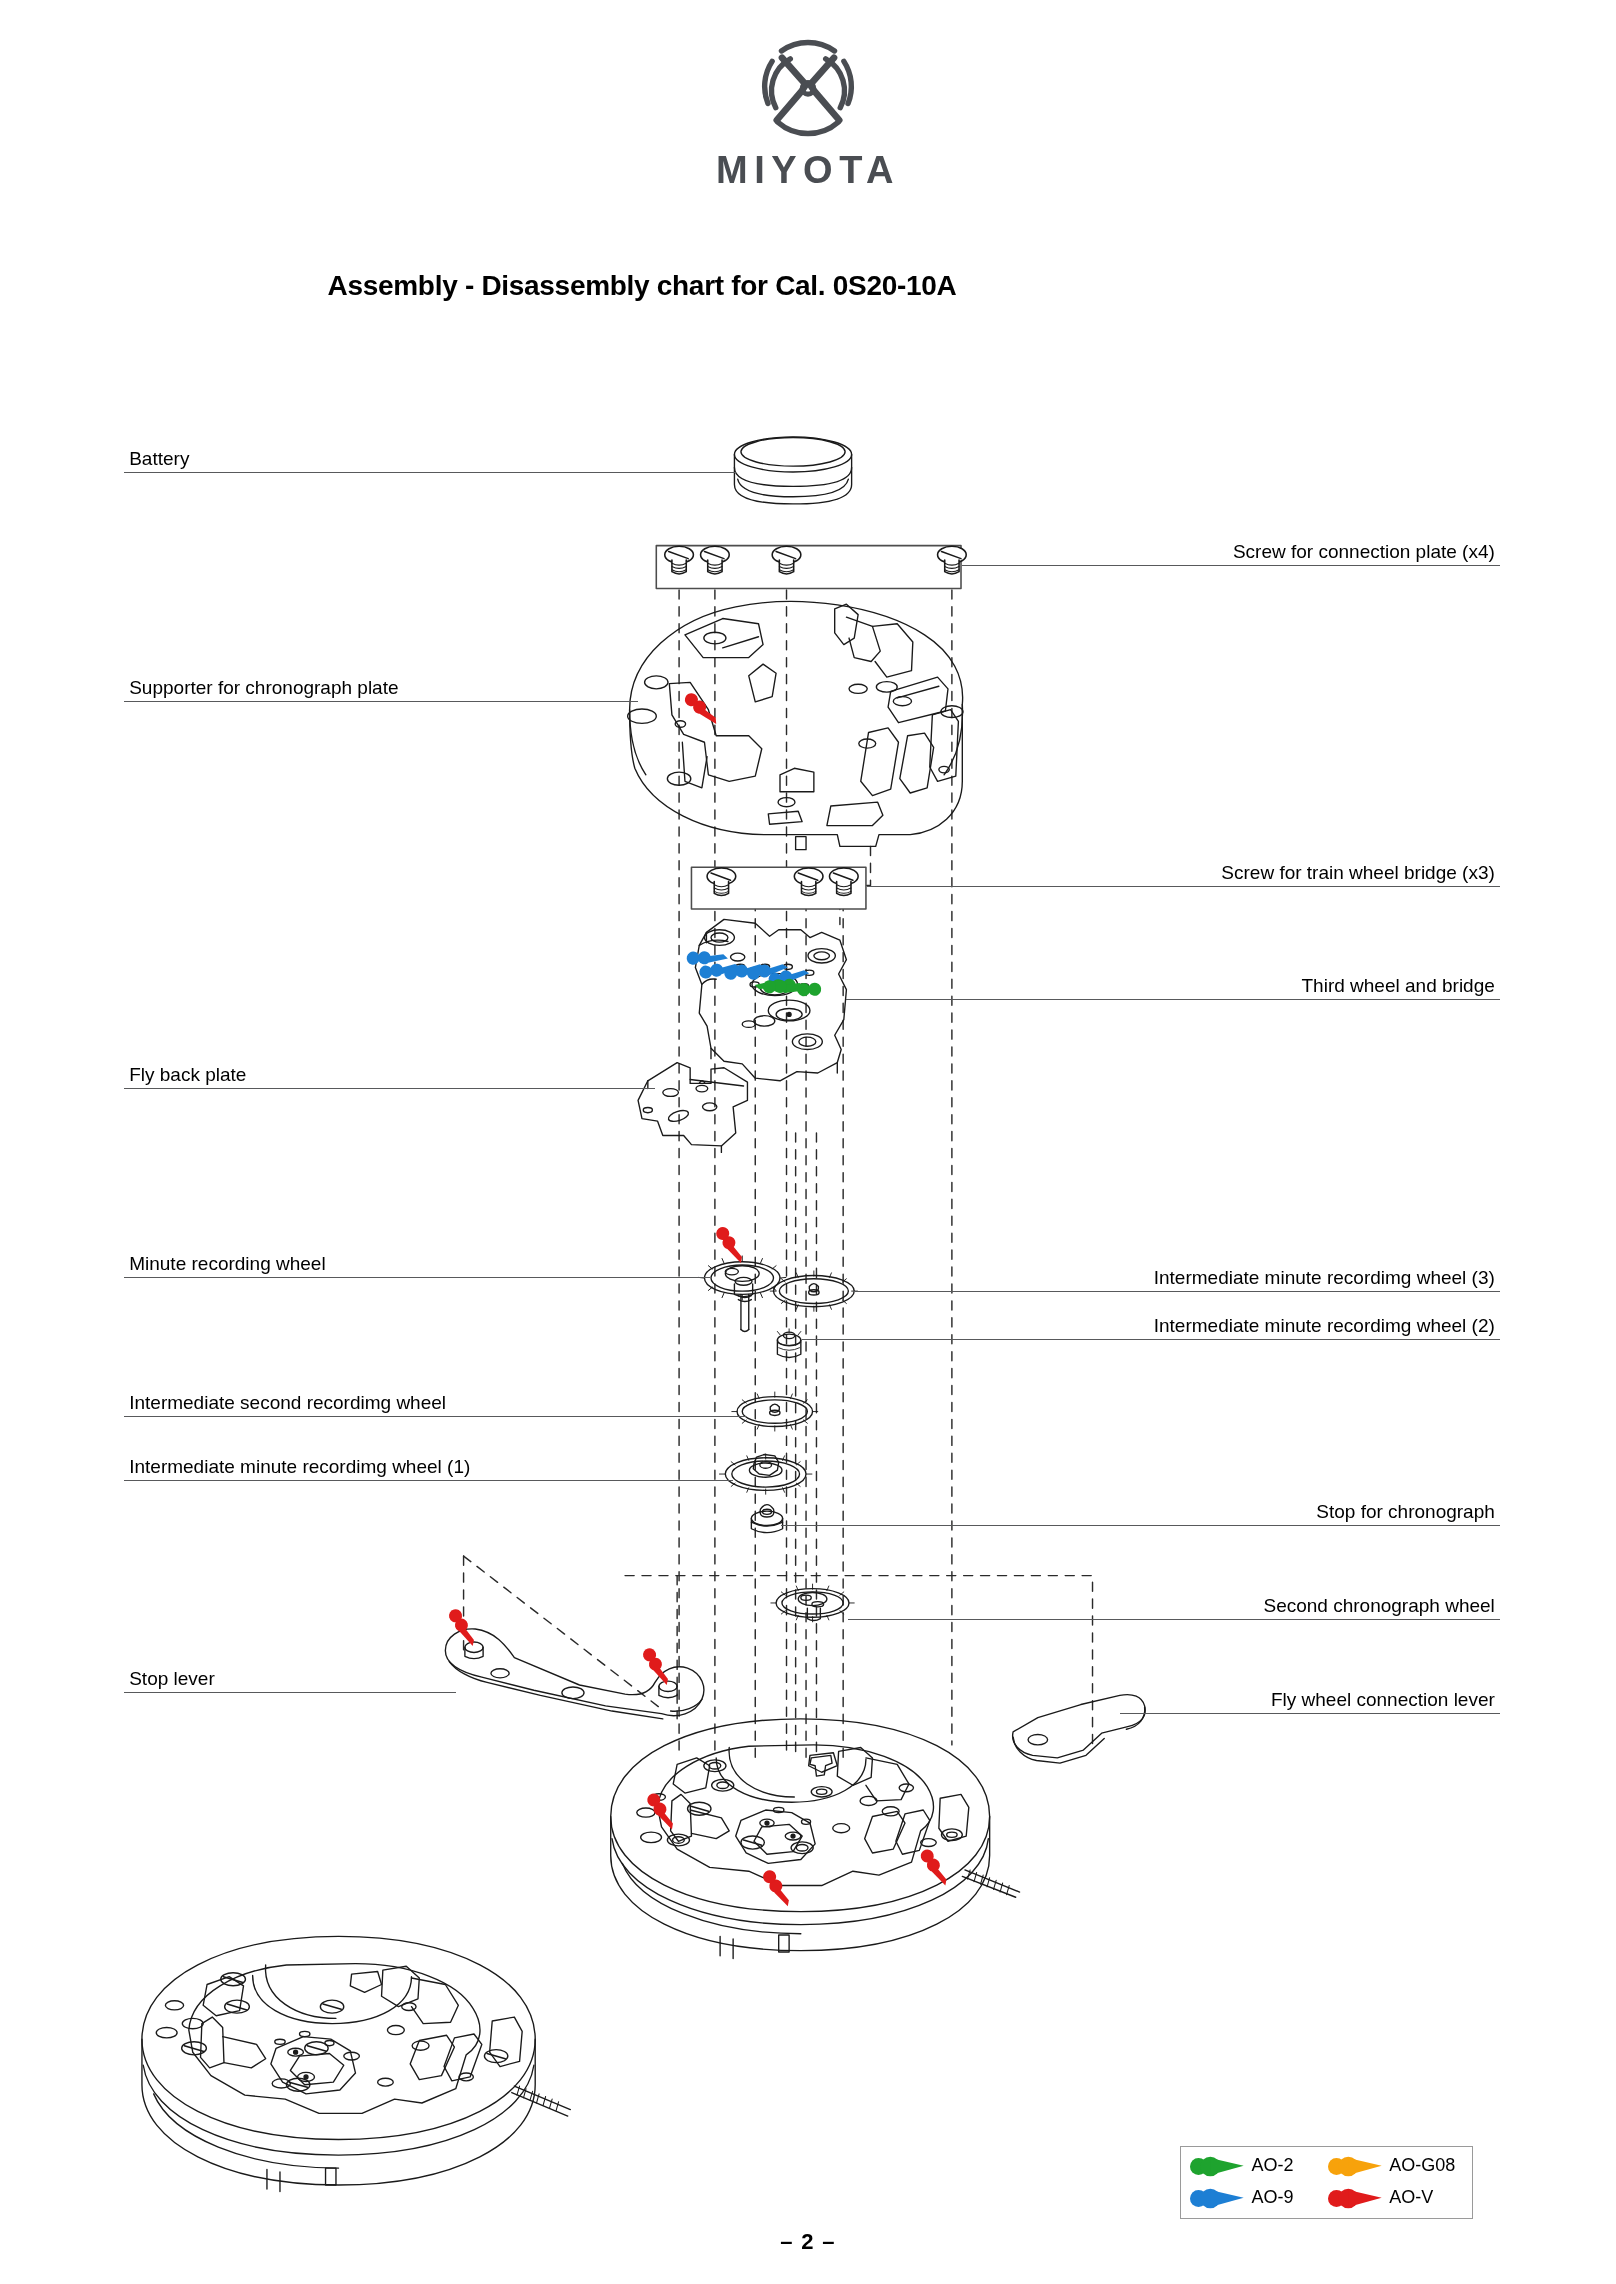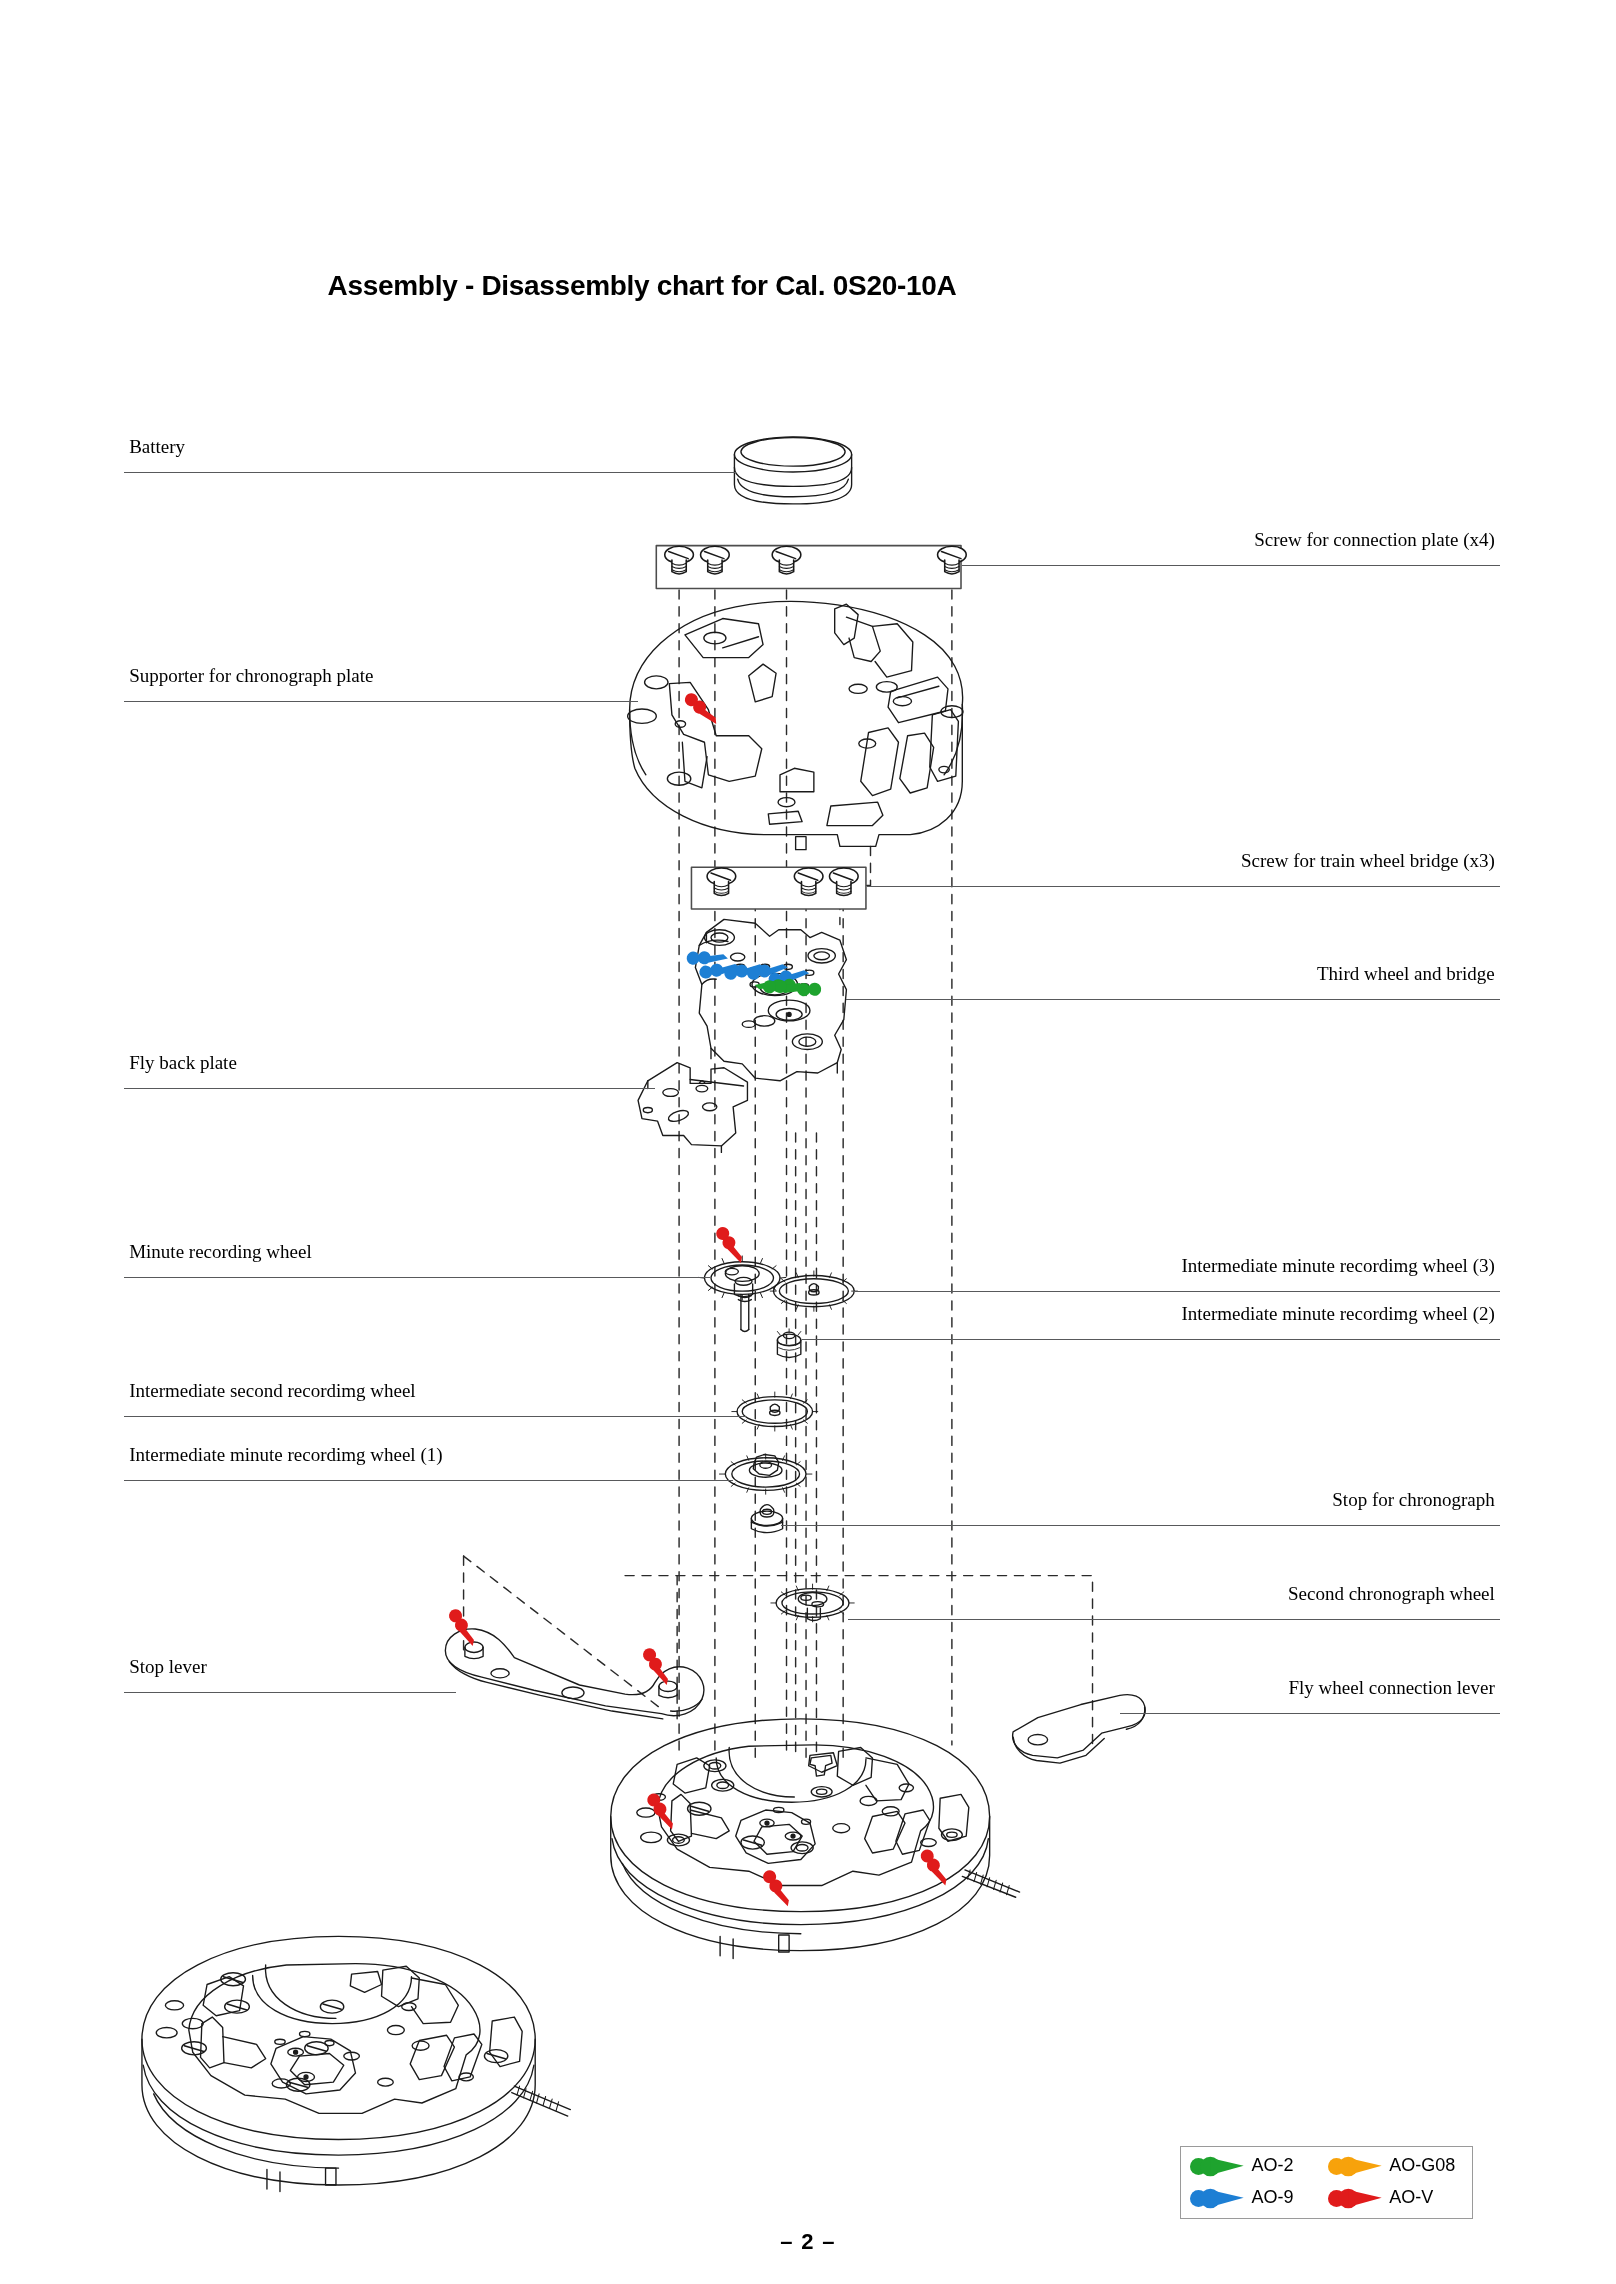--- a/index.html
+++ b/index.html
@@ -18,21 +18,21 @@
     margin-top:3.9px;font-family:"Liberation Sans", sans-serif;
   }
   #doc-title{
     position:absolute;left:0;top:270px;width:1284px;text-align:center;
     font-size:28px;font-weight:bold;letter-spacing:-0.3px;
   }
 
   
   .callout{position:absolute;height:0;}
   .callout .lbl{
-    position:absolute;bottom:17px;font-size:19px;white-space:nowrap;line-height:1;font-family:Liberation Serif, serif;
+    position:absolute;bottom:5px;font-size:19px;white-space:nowrap;line-height:1;
   }
   .callout .rule{position:absolute;left:0;bottom:0;height:0;border-bottom:1px solid #58595b;}
   .callout.left .lbl{left:5.2px;}
   .callout.right .lbl{right:5.2px;}
 
   
   #page-no{
     position:absolute;left:0;top:2229px;width:1616px;text-align:center;
     font-size:22px;font-weight:bold;letter-spacing:1.3px;
   }
@@ -49,20 +49,38 @@
   .lg-text{font-size:18px;line-height:1;}
 
   
   #art{position:absolute;left:0;top:0;width:1616px;height:2284px;}
 </style>
 </head>
 <body>
 
 <div id="page">
 
+  <div id="logo-block">
+    <svg id="logo-mark" viewBox="0 0 100 100">
+      <g fill="none" stroke="#4a4d52" stroke-width="5.2" stroke-linecap="round">
+        <path d="M24.5 11.5 A44 44 0 0 1 75.5 11.5"></path>
+        <path d="M84.5 21.5 A44 44 0 0 1 88.5 62"></path>
+        <path d="M79 80 A44 44 0 0 1 21 80"></path>
+        <path d="M11.5 62 A44 44 0 0 1 15.5 21.5"></path>
+        <path d="M33 19 A35 35 0 0 0 19 66"></path>
+        <path d="M81 66 A35 35 0 0 0 67 19"></path>
+      </g>
+      <g fill="none" stroke="#4a4d52" stroke-width="6.4" stroke-linecap="round" stroke-linejoin="round">
+        <path d="M25 18 L48 44 L44 50 L20 78"></path>
+        <path d="M75 18 L52 44 L56 50 L80 78"></path>
+      </g>
+      <circle cx="50" cy="47.5" r="5.5" fill="none" stroke="#4a4d52" stroke-width="5"></circle>
+    </svg>
+    <div id="brand-name">MIYOTA</div>
+  </div>
 
   <div id="doc-title">Assembly - Disassembly chart for Cal. 0S20-10A</div>
 
   <svg id="art" viewBox="0 0 2482 3508">
     <defs>
 
       <g id="oilmark">
         <path d="M0 0 L-3 -9 L-34 -22 L-28 -9 Z"></path>
         <circle cx="-31" cy="-19" r="10"></circle>
         <circle cx="-46" cy="-27" r="10"></circle>

